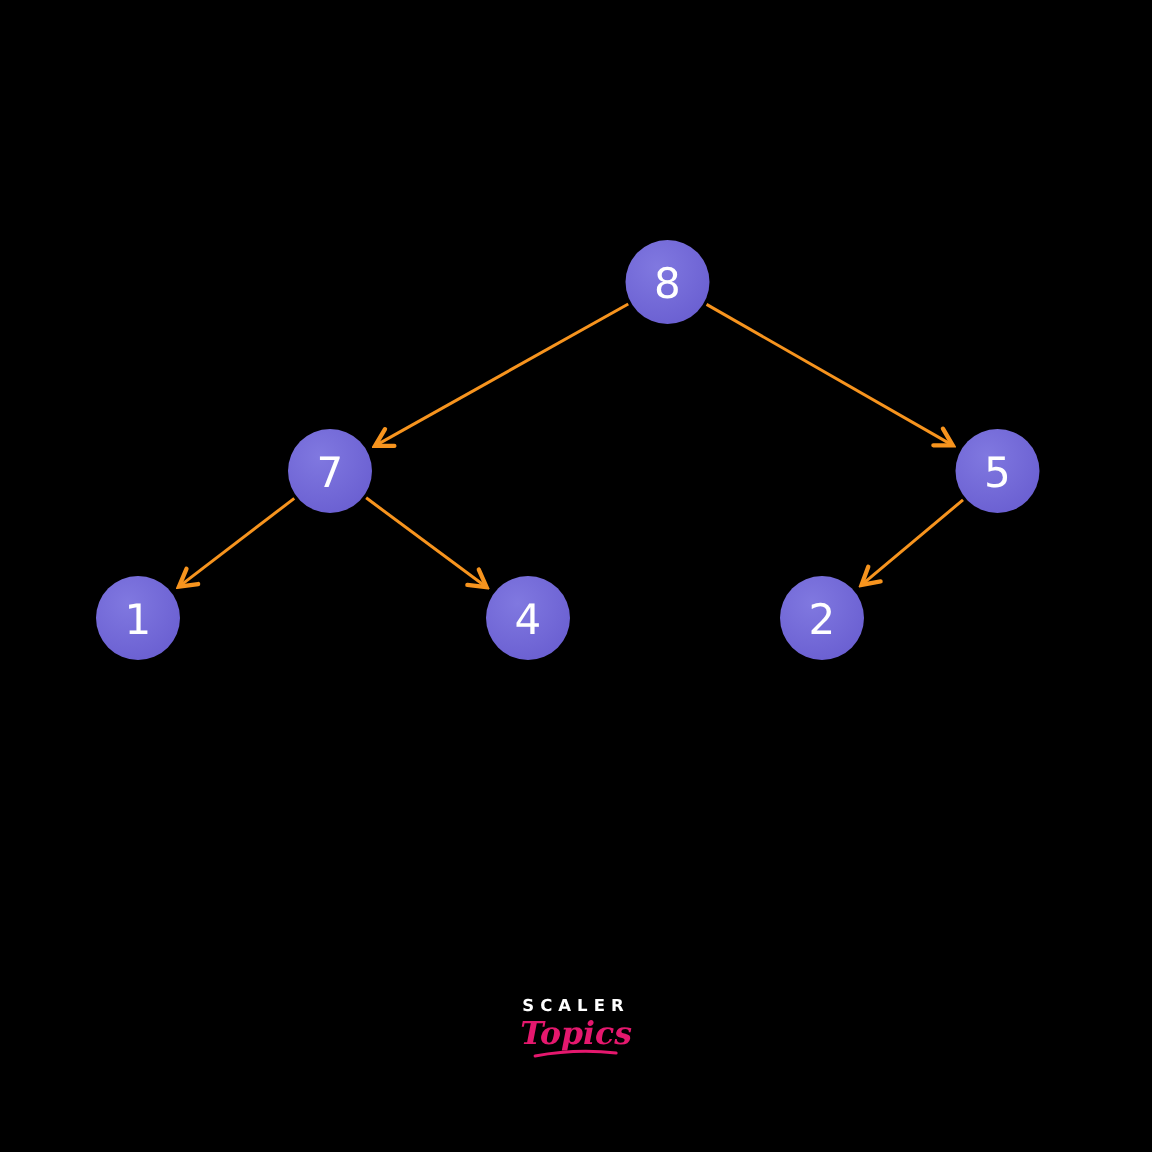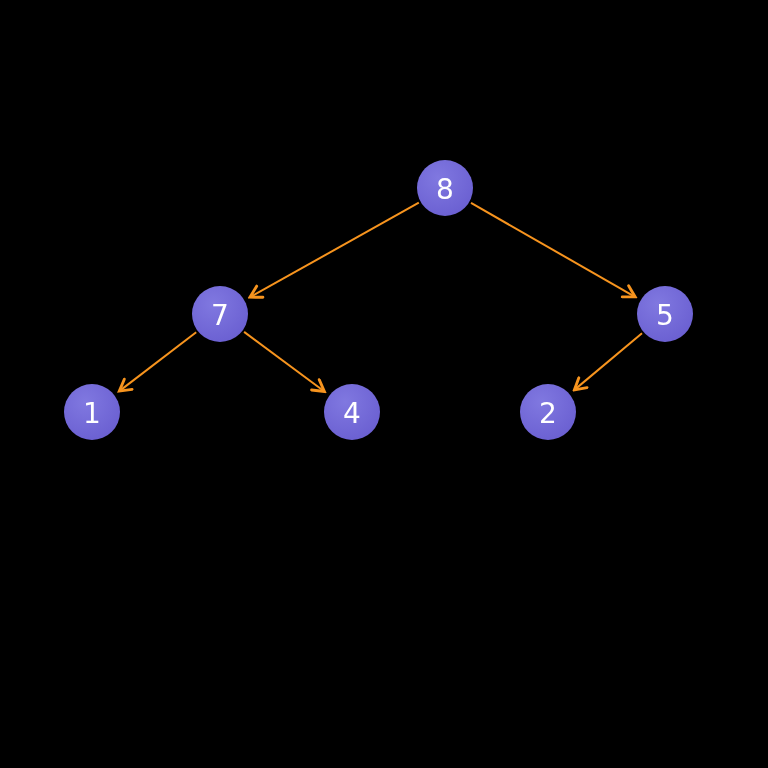--- a/index.html
+++ b/index.html
@@ -89,13 +89,20 @@
       <g>
         <circle cx="352" cy="412" r="28" fill="url(#nodeGrad)"></circle>
         <text x="352" y="412" text-anchor="middle" dominant-baseline="central" dy="0.04em" fill="#ffffff" font-size="28" font-family="&quot;DejaVu Sans&quot;, &quot;Liberation Sans&quot;, sans-serif">4</text>
       </g>
       <g>
         <circle cx="548" cy="412" r="28" fill="url(#nodeGrad)"></circle>
         <text x="548" y="412" text-anchor="middle" dominant-baseline="central" dy="0.04em" fill="#ffffff" font-size="28" font-family="&quot;DejaVu Sans&quot;, &quot;Liberation Sans&quot;, sans-serif">2</text>
       </g>
     </svg>
 
+  <div class="logo">
+    <div class="logo-top" style="color: rgb(255, 255, 255);">SCALER</div>
+    <div class="logo-bottom" style="color: rgb(229, 24, 110);">Topics</div>
+    <svg class="logo-swoosh" width="58" height="8" viewBox="0 0 58 8">
+      <path id="swoosh-path" d="M2,6 Q29,1 56,4" fill="none" stroke="#e5186e" stroke-width="2" stroke-linecap="round"></path>
+    </svg>
+  </div>
 </div>
 
 </body></html>

